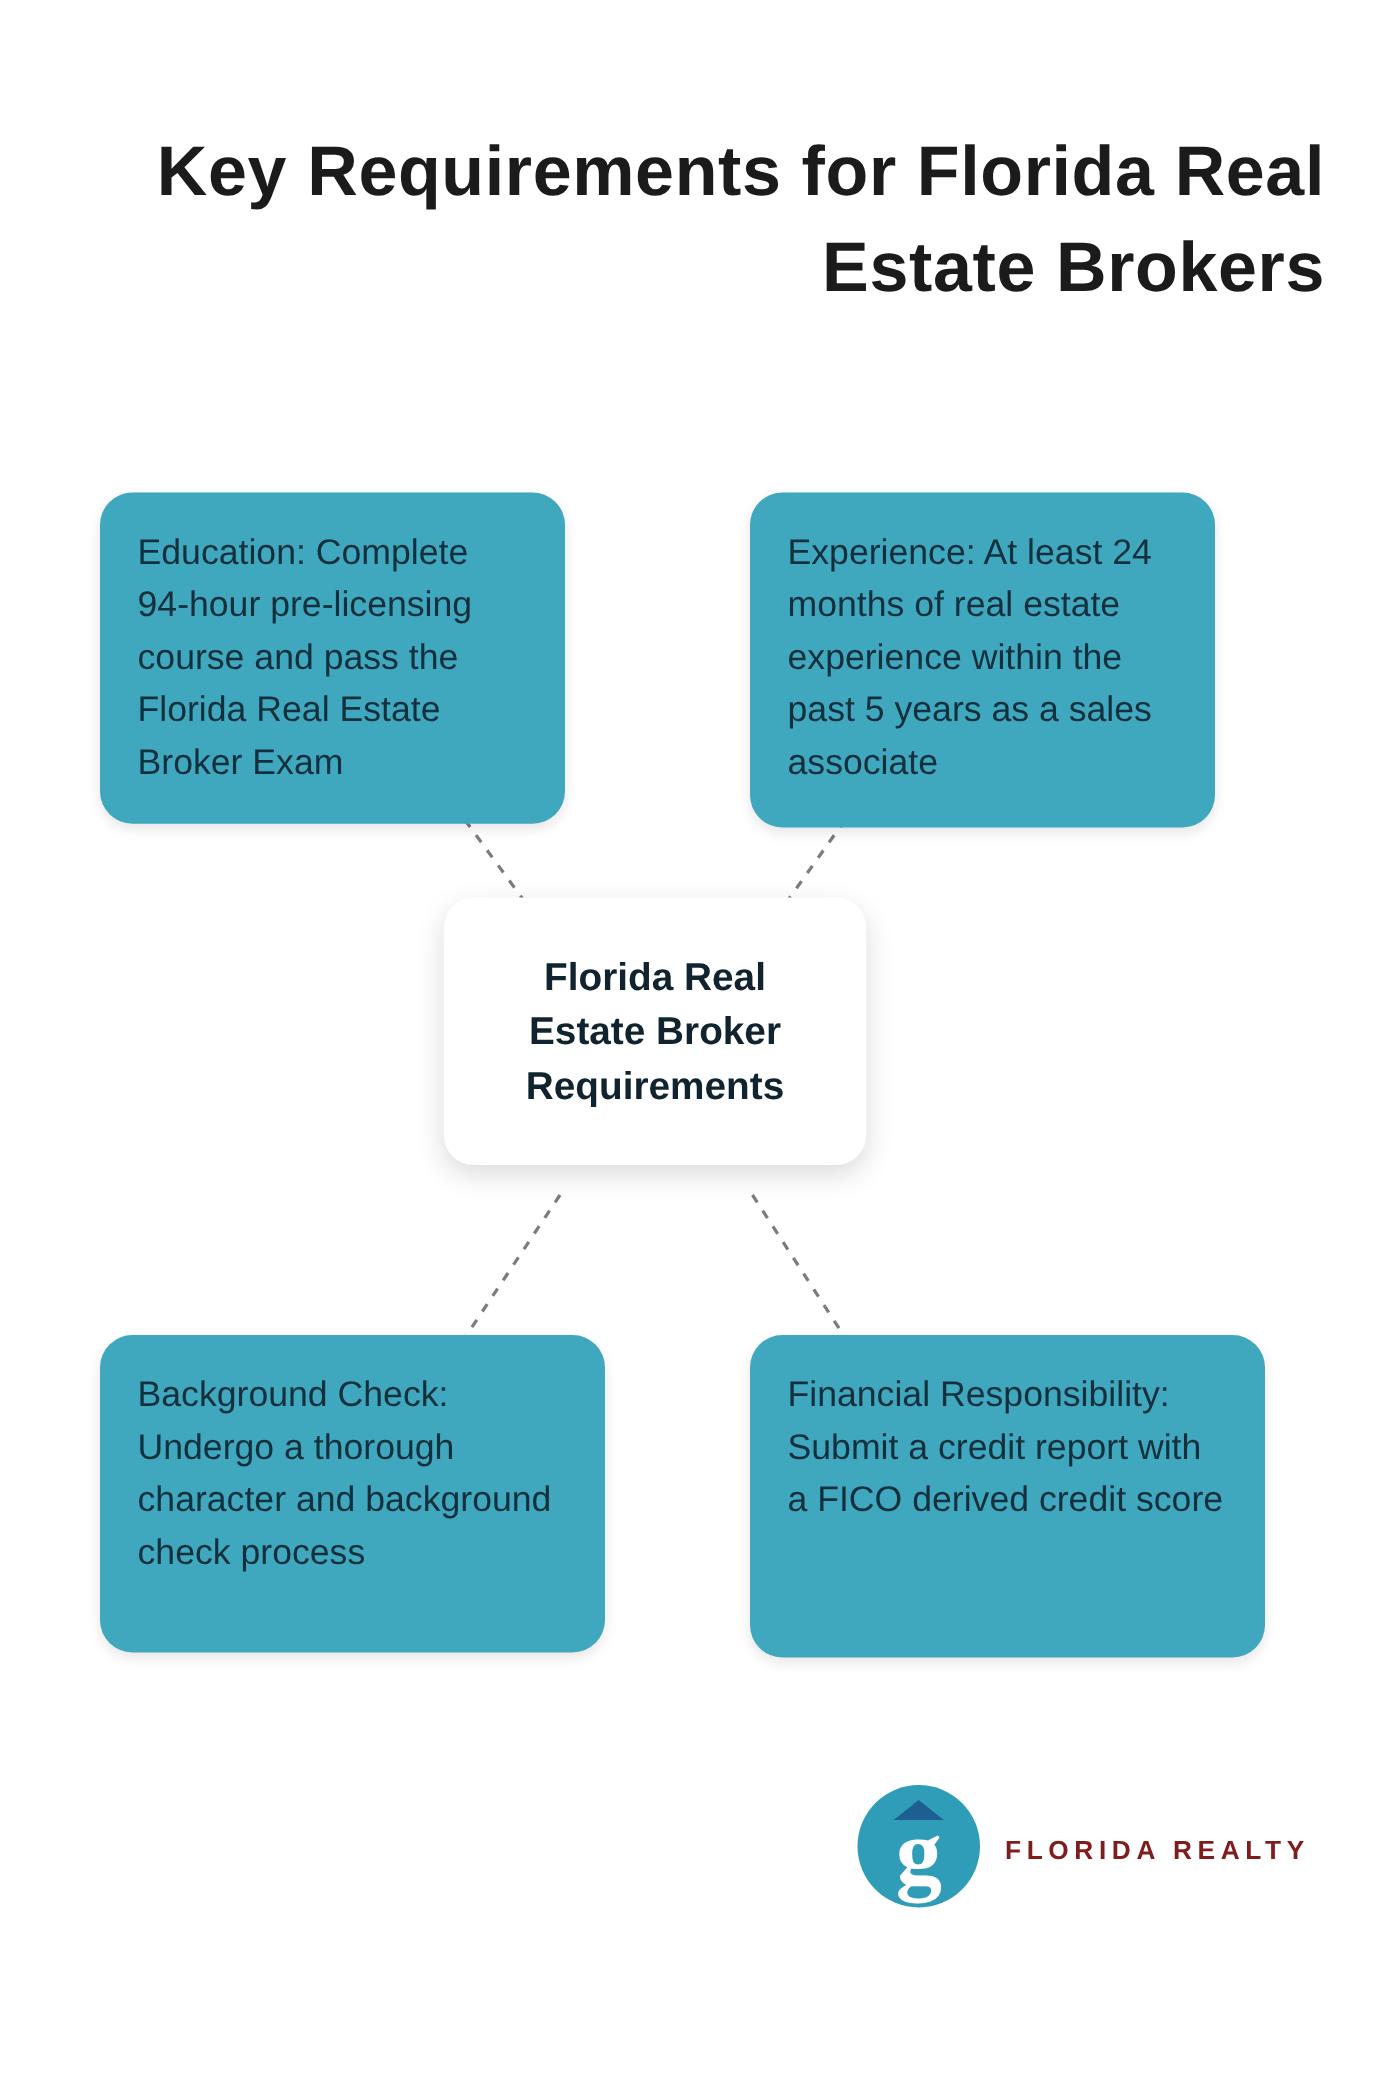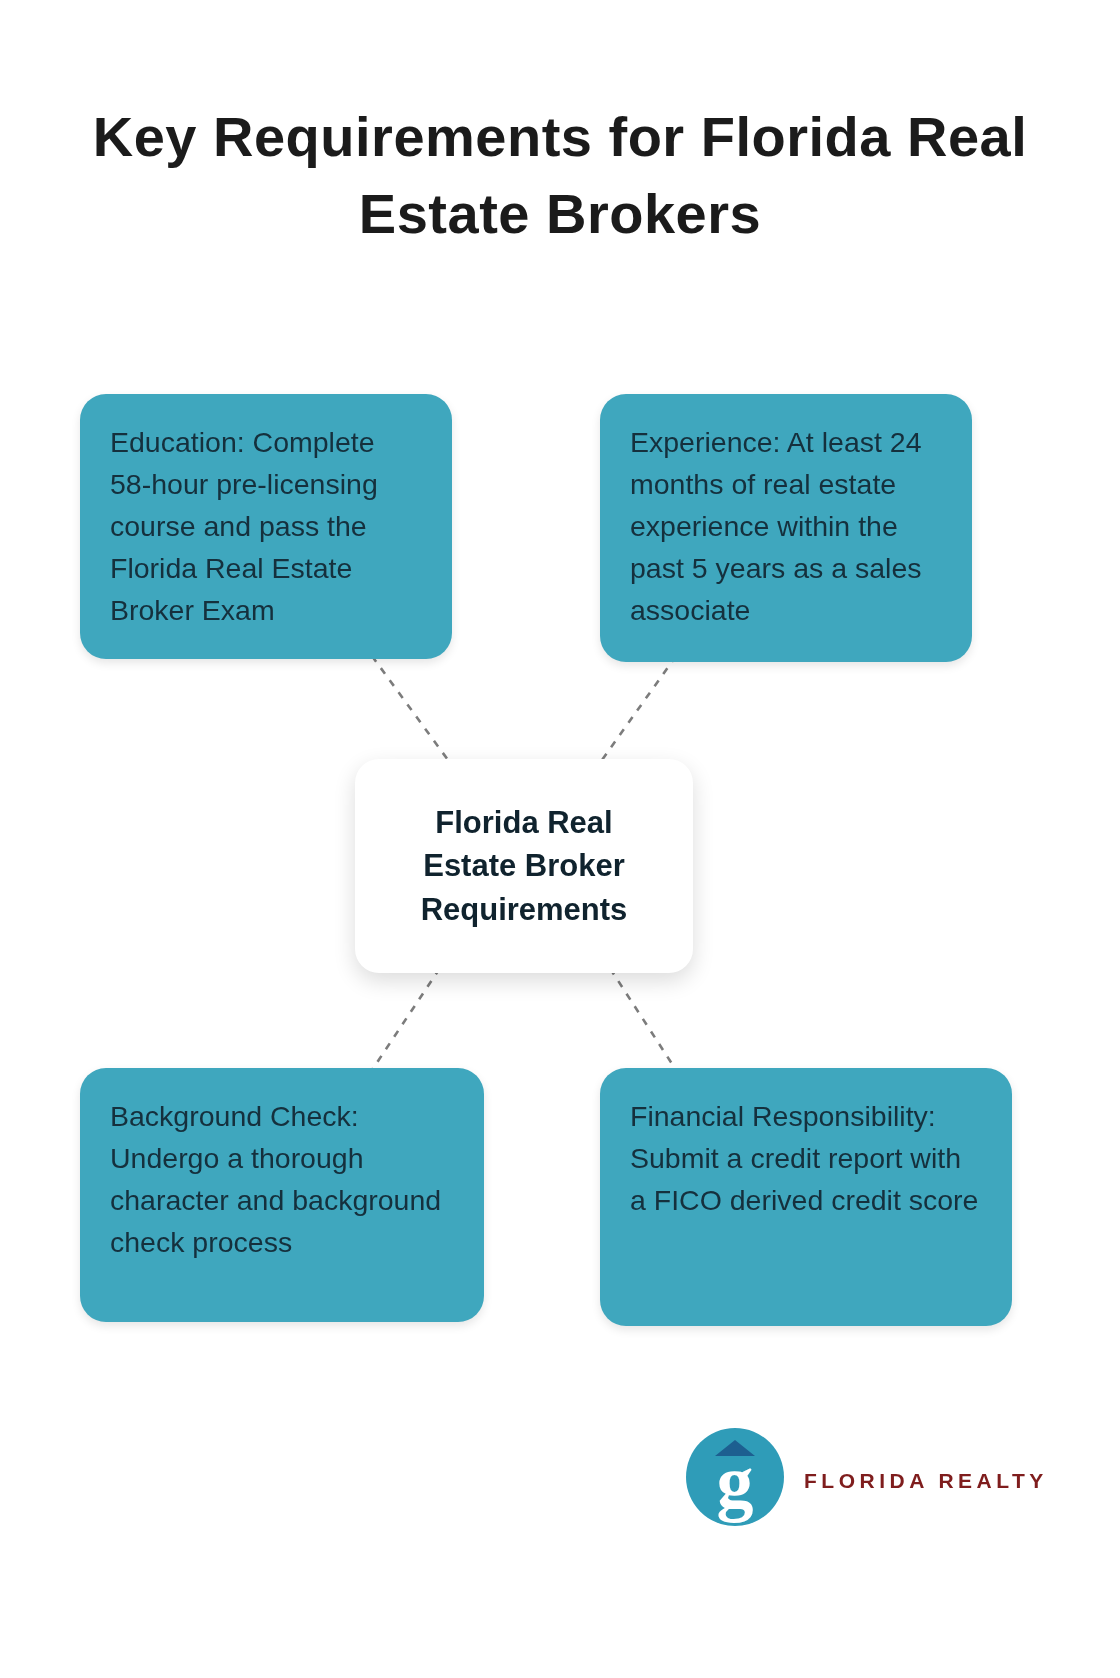--- a/index.html
+++ b/index.html
@@ -7,21 +7,21 @@
   body {
     position:relative;
     width:1120px; height:1678px;
     font-family:"Liberation Sans", sans-serif;
     overflow:hidden;
   }
 
   .page-title {
     position:absolute;
     top:98px; left:60px; right:60px;
-    text-align:center;
+    text-align:right;
     font-size:56px;
     font-weight:800;
     line-height:1.38;
     color:#1b1b1b;
     letter-spacing:0.5px;
   }
 
   .connectors {
     position:absolute;
     top:0; left:0;
@@ -39,21 +39,21 @@
     line-height:1.47;
     box-shadow:0 4px 10px rgba(0,0,0,0.10);
   }
   .node-tl { left:80px;  top:394px;  width:372px; min-height:262px; }
   .node-tr { left:600px; top:394px;  width:372px; min-height:268px; }
   .node-bl { left:80px;  top:1068px; width:404px; min-height:254px; }
   .node-br { left:600px; top:1068px; width:412px; min-height:258px; }
 
   .center-node {
     position:absolute;
-    left:355px; top:759px;
+    left:355px; top:718px;
     width:338px; height:214px;
     background:#ffffff;
     border-radius:24px;
     box-shadow:0 8px 22px rgba(0,0,0,0.14);
     display:flex;
     align-items:center;
     justify-content:flex-end;
     text-align:center;
     padding:0 36px;
   }
@@ -119,21 +119,21 @@
 <h1 class="page-title">Key Requirements for Florida Real Estate Brokers</h1>
 
 <svg class="connectors" viewBox="0 0 1120 1678" xmlns="http://www.w3.org/2000/svg" aria-hidden="true">
   <line x1="372" y1="656" x2="448" y2="760" stroke="#7c7c7c" stroke-width="2.6" stroke-dasharray="7 8"></line>
   <line x1="676" y1="656" x2="602" y2="760" stroke="#7c7c7c" stroke-width="2.6" stroke-dasharray="7 8"></line>
   <line x1="448" y1="956" x2="372" y2="1070" stroke="#7c7c7c" stroke-width="2.6" stroke-dasharray="7 8"></line>
   <line x1="602" y1="956" x2="676" y2="1070" stroke="#7c7c7c" stroke-width="2.6" stroke-dasharray="7 8"></line>
 </svg>
 
 <div class="node node-tl">
-  <span>Education: Complete 58-hour pre-licensing course and pass the Florida Real Estate Broker Exam</span>
+  <span>Education: Complete 94-hour pre-licensing course and pass the Florida Real Estate Broker Exam</span>
 </div>
 
 <div class="node node-tr">
   <span>Experience: At least 24 months of real estate experience within the past 5 years as a sales associate</span>
 </div>
 
 <div class="center-node">
   <span class="center-label">Florida Real Estate Broker Requirements</span>
 </div>
 

